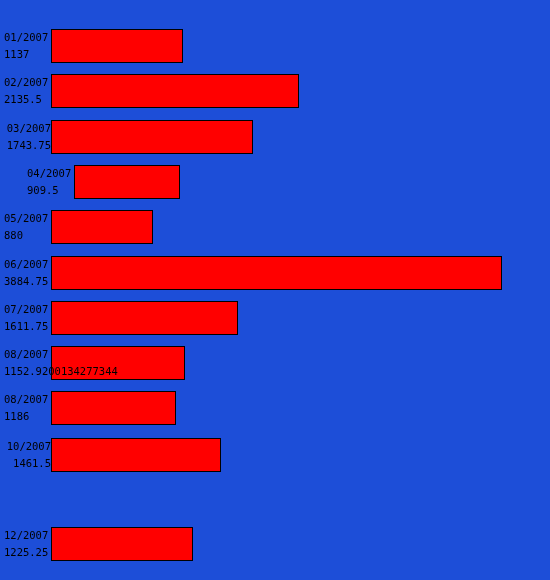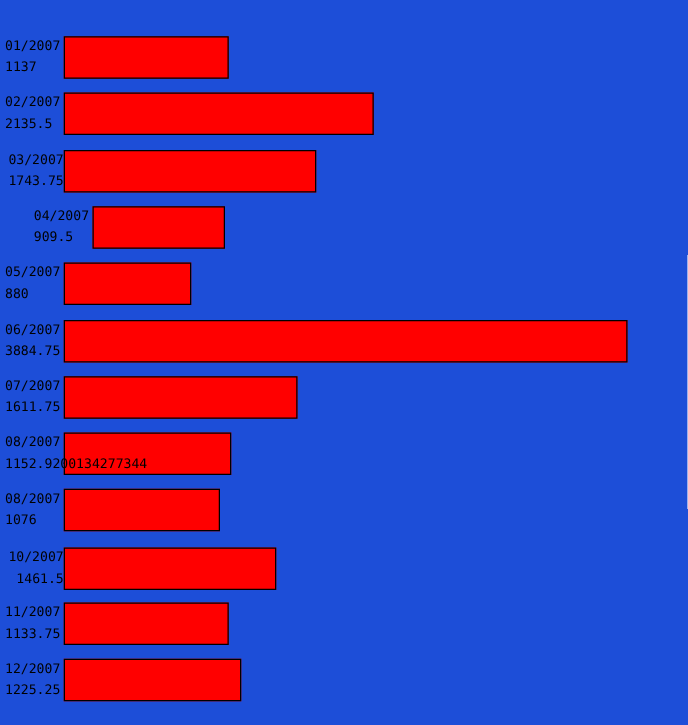--- a/index.html
+++ b/index.html
@@ -113,35 +113,28 @@
       <div class="bar" style="width: 133.854px; background: rgb(255, 0, 0); border-color: rgb(0, 0, 0);"></div>
       <div class="row-label">
         <span class="label-category">08/2007</span>
         <span class="label-value">1152.9200134277344</span>
       </div>
     </div>
     <div class="bar-row" style="top: 391.4px; height: 34px;">
       <div class="bar" style="width: 124.924px; background: rgb(255, 0, 0); border-color: rgb(0, 0, 0);"></div>
       <div class="row-label">
         <span class="label-category">08/2007</span>
-        <span class="label-value">1076</span>
+        <span class="label-value">1186</span>
       </div>
     </div>
     <div class="bar-row" style="top: 438px; height: 34px; text-align: right;">
       <div class="bar" style="width: 169.68px; background: rgb(255, 0, 0); border-color: rgb(0, 0, 0);"></div>
       <div class="row-label">
         <span class="label-category">10/2007</span>
         <span class="label-value">1461.5</span>
-      </div>
-    </div>
-    <div class="bar-row" style="top: 482px; height: 34px;">
-      <div class="bar" style="width: 131.628px; background: rgb(255, 0, 0); border-color: rgb(0, 0, 0);"></div>
-      <div class="row-label">
-        <span class="label-category">11/2007</span>
-        <span class="label-value">1133.75</span>
       </div>
     </div>
     <div class="bar-row" style="top: 527.3px; height: 34px;">
       <div class="bar" style="width: 142.252px; background: rgb(255, 0, 0); border-color: rgb(0, 0, 0);"></div>
       <div class="row-label">
         <span class="label-category">12/2007</span>
         <span class="label-value">1225.25</span>
       </div>
     </div>
   </div>

